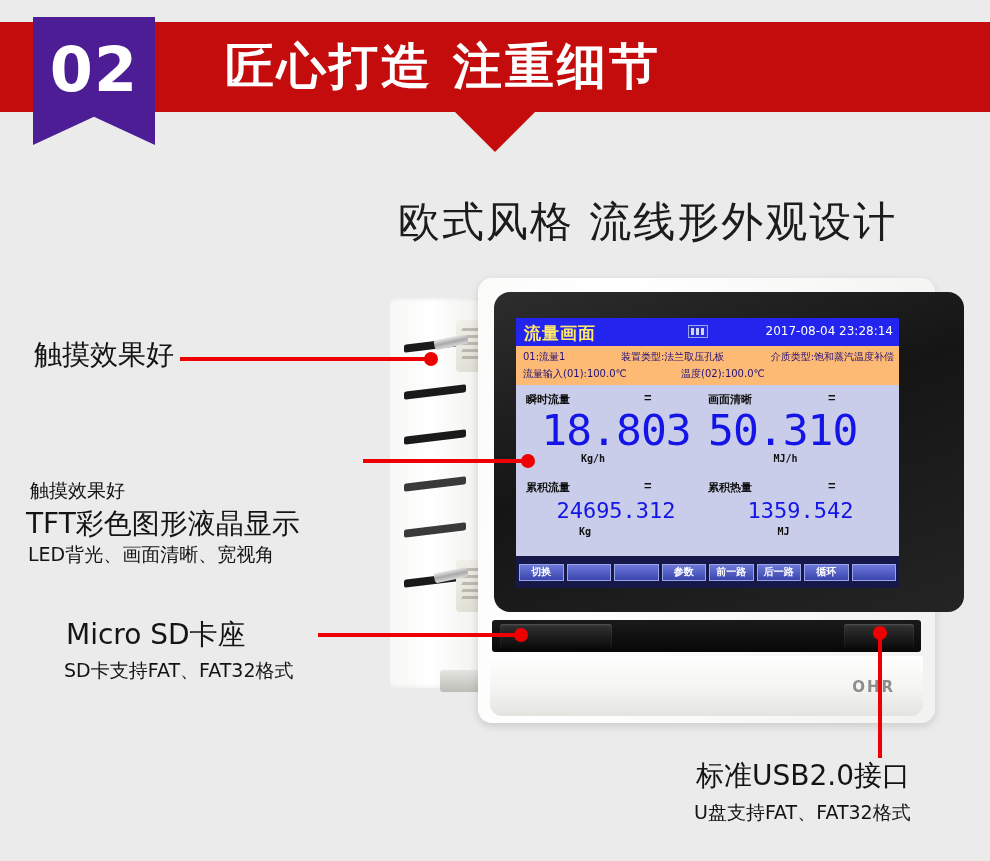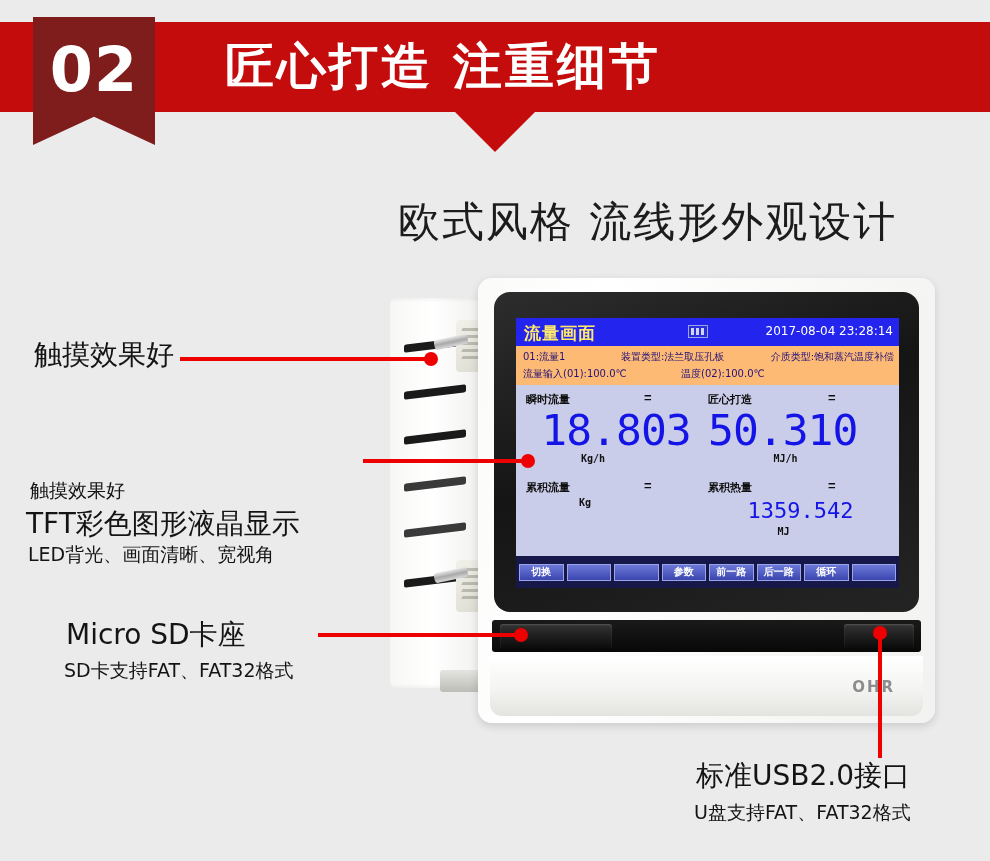--- a/index.html
+++ b/index.html
@@ -23,21 +23,21 @@
     color: #ffffff;
     font-size: 49px;
     font-weight: bold;
     letter-spacing: 3px;
     white-space: nowrap;
     font-family: "DejaVu Sans", "Liberation Sans", sans-serif;
   }
   .badge {
     position: absolute; left: 33px; top: 17px;
     width: 122px; height: 128px;
-    background: #7f1d1d;
+    background: #4c1d95;
     clip-path: polygon(0 0, 100% 0, 100% 100%, 50% 78%, 0 100%);
     z-index: 3;
   }
   .badge-num {
     position: absolute; left: 0; top: 16px;
     width: 122px; text-align: center;
     color: #ffffff;
     font-size: 62px; font-weight: bold;
     letter-spacing: 1px;
     font-family: "DejaVu Sans", "Liberation Sans", sans-serif;
@@ -118,21 +118,21 @@
 
   .dev-body {
     position: absolute; left: 88px; top: 0;
     width: 457px; height: 445px;
     background: linear-gradient(100deg,#fbfbfa 0%, #ffffff 25%, #f2f2f0 100%);
     border-radius: 14px;
     box-shadow: 0 3px 9px rgba(0,0,0,.14);
   }
   .bezel {
     position: absolute; left: 16px; top: 14px;
-    width: 425px; height: 320px;
+    width: 470px; height: 320px;
     background: linear-gradient(160deg,#2d2d2d 0%, #151515 45%, #242424 100%);
     border-radius: 16px;
   }
   .lcd {
     position: absolute; left: 22px; top: 26px;
     width: 383px; height: 270px;
     background: #c9cde9;
     overflow: hidden;
   }
 
@@ -357,29 +357,30 @@
           <div class="lcd-main">
 
             <div class="cell c-flow big">
               <span class="cell-label">瞬时流量</span>
               <span class="cell-eq" style="left:118px; top:1px;">=</span>
               <div class="cell-val" style="text-align:center;">18.803</div>
               <div class="cell-unit" style="text-align:center; margin-left:-46px;">Kg/h</div>
             </div>
 
             <div class="cell c-heat big">
-              <span class="cell-label">匠心打造</span>
+              <span class="cell-label">画面清晰</span>
               <span class="cell-eq" style="left:120px; top:1px;">=</span>
               <div class="cell-val" style="text-align:left;">50.310</div>
               <div class="cell-unit" style="text-align:center; margin-left:-30px;">MJ/h</div>
             </div>
 
             <div class="cell c-aflow small">
               <span class="cell-label">累积流量</span>
               <span class="cell-eq" style="left:118px; top:1px;">=</span>
+              <div class="cell-val" style="text-align:center; margin-top:3px;">24695.312</div>
               <div class="cell-unit" style="text-align:center; margin-left:-62px; margin-top:2px;">Kg</div>
             </div>
 
             <div class="cell c-aheat small">
               <span class="cell-label">累积热量</span>
               <span class="cell-eq" style="left:120px; top:1px;">=</span>
               <div class="cell-val" style="text-align:center; margin-top:3px;">1359.542</div>
               <div class="cell-unit" style="text-align:center; margin-left:-34px; margin-top:2px;">MJ</div>
             </div>
 

